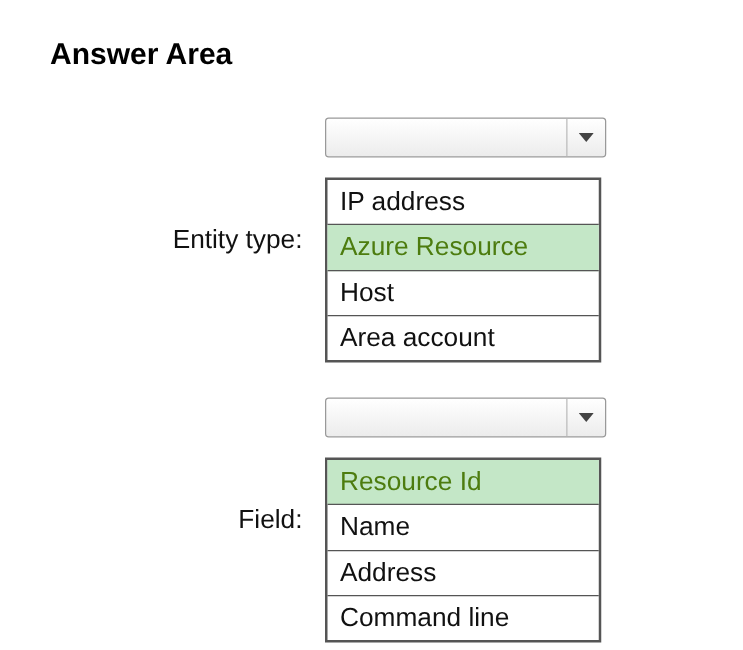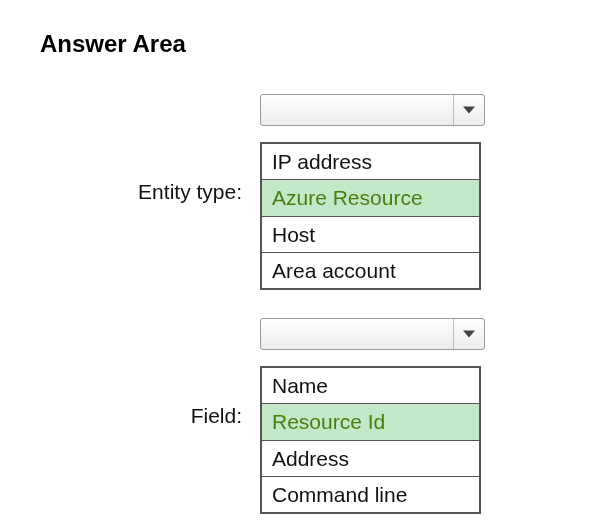--- a/index.html
+++ b/index.html
@@ -109,20 +109,20 @@
       <div class="combo-wrap">
         <div class="combo-collapsed">
           <div class="combo-arrow-divider"></div>
           <div class="combo-arrow">
             <svg viewBox="0 0 10 6" width="12" height="8">
               <polygon points="0,0 10,0 5,6" fill="#444"></polygon>
             </svg>
           </div>
         </div>
         <div class="combo-list">
+          <div class="combo-option selected">Resource Id</div>
           <div class="combo-option">Name</div>
-          <div class="combo-option selected">Resource Id</div>
           <div class="combo-option">Address</div>
           <div class="combo-option">Command line</div>
         </div>
       </div>
     </div>
   </div>
 
 </body></html>

